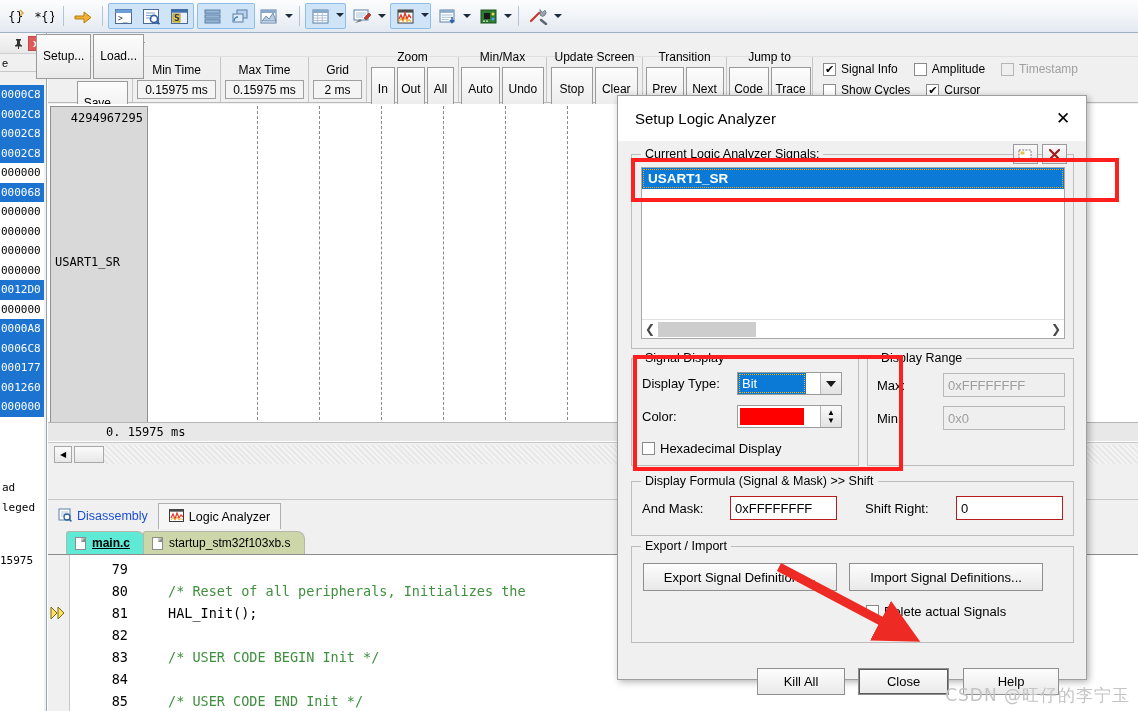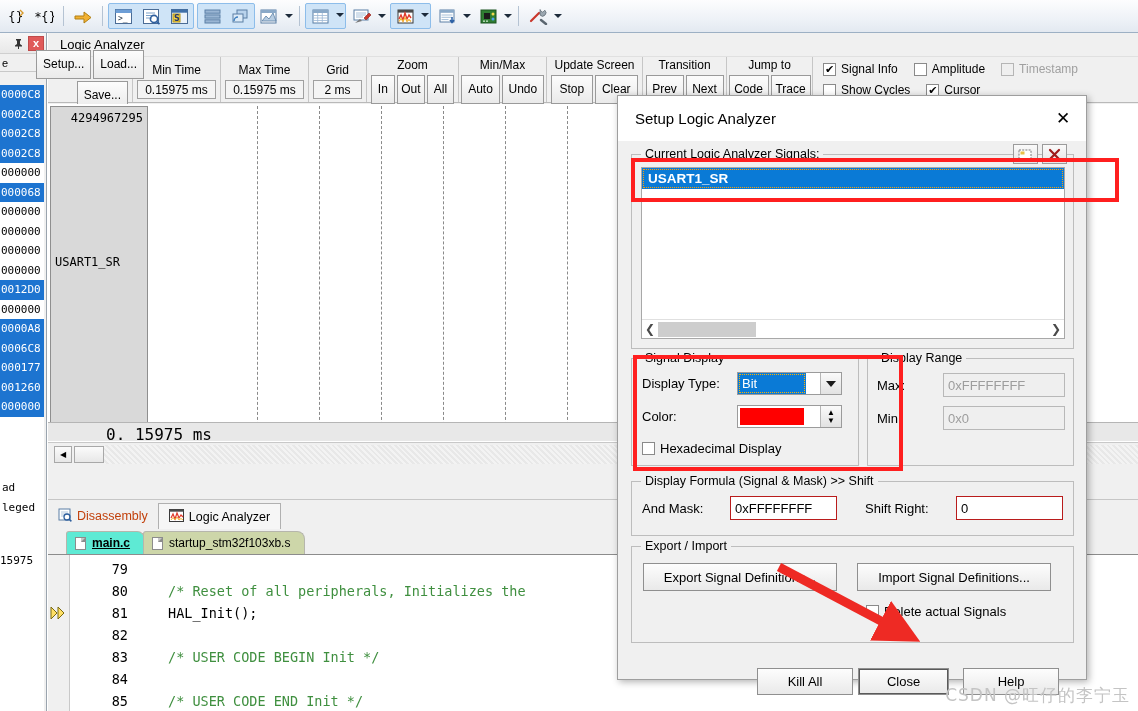--- a/index.html
+++ b/index.html
@@ -69,21 +69,21 @@
   .la-toolbar {
     height: 46px; background: #f0f0f0; display: flex; align-items: stretch;
     border-bottom: 1px solid #b9b9b9;
   }
   .tb-cell { display: flex; flex-direction: column; border-right: 1px solid #c6c6c6; padding: 0 4px; justify-content: center; }
   .tb-cell.nb { border-right: none; }
   .tb-lab { text-align: center; font-size: 12px; height: 20px; line-height: 20px; }
   .tb-row { display: flex; gap: 2px; justify-content: center; }
   .w95btn {
     border: 1px solid #9a9a9a; background: linear-gradient(#fcfcfc,#eaeaea);
-    font-size: 12px; padding: 6px 6px; line-height: 15px; min-height: 19px;
+    font-size: 12px; padding: 14px 6px; line-height: 15px; min-height: 19px;
     display: inline-flex; align-items: center; justify-content: center; color: #000;
   }
   .w95field {
     border: 1px solid #a0a0a0; background: #f4f4f4; font-size: 12px;
     padding: 1px 5px; min-height: 19px; display:flex; align-items:center; justify-content:center;
   }
   .chkwrap { display: flex; align-items: center; gap: 5px; font-size: 12px; }
   .chk {
     width: 13px; height: 13px; border: 1px solid #8a8a8a; background: #fff;
     display:flex; align-items:center; justify-content:center; font-size: 11px; line-height:1;
@@ -98,39 +98,39 @@
     background: #d9d9d9; border: 1px solid #8f8f8f;
     font-family: "DejaVu Sans Mono","Liberation Mono", monospace; font-size: 12px;
   }
   .wl-top { position:absolute; top: 4px; right: 4px; }
   .wl-mid { position:absolute; top: 148px; left: 4px; }
   .wl-bot { position:absolute; bottom: 4px; right: 4px; }
   .grid-v { position: absolute; top: 2px; width: 0; border-left: 1px dashed #8a8a8a; height: 334px; }
   .time-bar {
     position: absolute; left: 0; bottom: 24px; width: 1090px; height: 19px;
     background: #e8e8e8; border-top: 1px solid #b5b5b5;
-    font-family: "DejaVu Sans Mono","Liberation Mono",monospace; font-size: 16px;
+    font-family: "DejaVu Sans Mono","Liberation Mono",monospace; font-size: 12px;
   }
   .time-bar span { position: absolute; left: 58px; top: 2px; }
   .hscroll {
     position: absolute; left: 0; bottom: 0; width: 1090px; height: 23px;
     background: #f0f0f0; border-top: 1px solid #c8c8c8; display: flex; align-items: center;
   }
   .hs-arrow { width: 18px; height: 17px; border: 1px solid #a8a8a8; background: linear-gradient(#fbfbfb,#e7e7e7);
               display:flex; align-items:center; justify-content:center; font-size: 8px; margin-left: 6px; }
   .hs-thumb { width: 30px; height: 17px; border: 1px solid #a8a8a8; background: linear-gradient(#fbfbfb,#e7e7e7); margin-left: 2px; }
   .hs-track { flex: 1; height: 19px; background: repeating-linear-gradient(45deg,#f3f3f3,#f3f3f3 2px,#e8e8e8 2px,#e8e8e8 4px); }
 
   
   .viewtabs {
     position: absolute; left: 48px; top: 499px; width: 1090px; height: 30px;
     background: #f0f0f0; border-top: 1px solid #c6c6c6; display: flex; align-items: flex-end;
   }
   .vtab { display:flex; align-items:center; gap:5px; height: 26px; padding: 0 10px; font-size: 12.5px; }
-  .vtab.inactive { color: #c2410c; }
+  .vtab.inactive { color: #1d4ed8; }
   .vtab.active { background: #f6f6f6; border: 1px solid #b0b0b0; border-bottom: none; }
 
   
   .filetabs {
     position: absolute; left: 48px; top: 529px; width: 1090px; height: 25px; background: #f0f0f0;
     display: flex; align-items: flex-end; padding-left: 18px;
   }
   .ftab {
     height: 23px; display:flex; align-items:center; gap: 6px; padding: 0 14px 0 8px;
     font-size: 12px; border: 1px solid #b6b6ac; border-bottom: none;
@@ -652,28 +652,28 @@
         <div class="glab">Display Formula (Signal &amp; Mask) &gt;&gt; Shift</div>
         <div style="position:absolute;left:10px;top:19px;font-size:13px;">And Mask:</div>
         <div class="inp" style="position:absolute;left:98px;top:14px;width:107px;height:24px;">0xFFFFFFFF</div>
         <div style="position:absolute;left:233px;top:19px;font-size:13px;">Shift Right:</div>
         <div class="inp" style="position:absolute;left:324px;top:14px;width:107px;height:24px;">0</div>
       </div>
 
       <div class="gbox" style="left:13px; top:405px; width:443px; height:97px;">
         <div class="glab">Export / Import</div>
         <div class="dbtn" style="left:11px; top:16px; width:194px; height:28px;">Export Signal Definitions...</div>
-        <div class="dbtn" style="left:225px; top:16px; width:194px; height:28px;">Import Signal Definitions...</div>
+        <div class="dbtn" style="left:217px; top:16px; width:194px; height:28px;">Import Signal Definitions...</div>
         <div class="chkwrap" style="position:absolute;left:234px;top:57px;font-size:13px;">
           <span class="chk"></span>
           <span>Delete actual Signals</span>
         </div>
       </div>
 
-      <div class="dbtn" style="left:139px; top:527px; width:96px; height:27px;">
+      <div class="dbtn" style="left:139px; top:527px; width:88px; height:27px;">
         <span>Kill All</span>
       </div>
       <div class="dbtn focus" style="left:240px; top:527px; width:91px; height:27px;">
         <span>Close</span>
       </div>
       <div class="dbtn" style="left:345px; top:527px; width:96px; height:27px;">
         <span>Help</span>
       </div>
     </div>
   </div>

